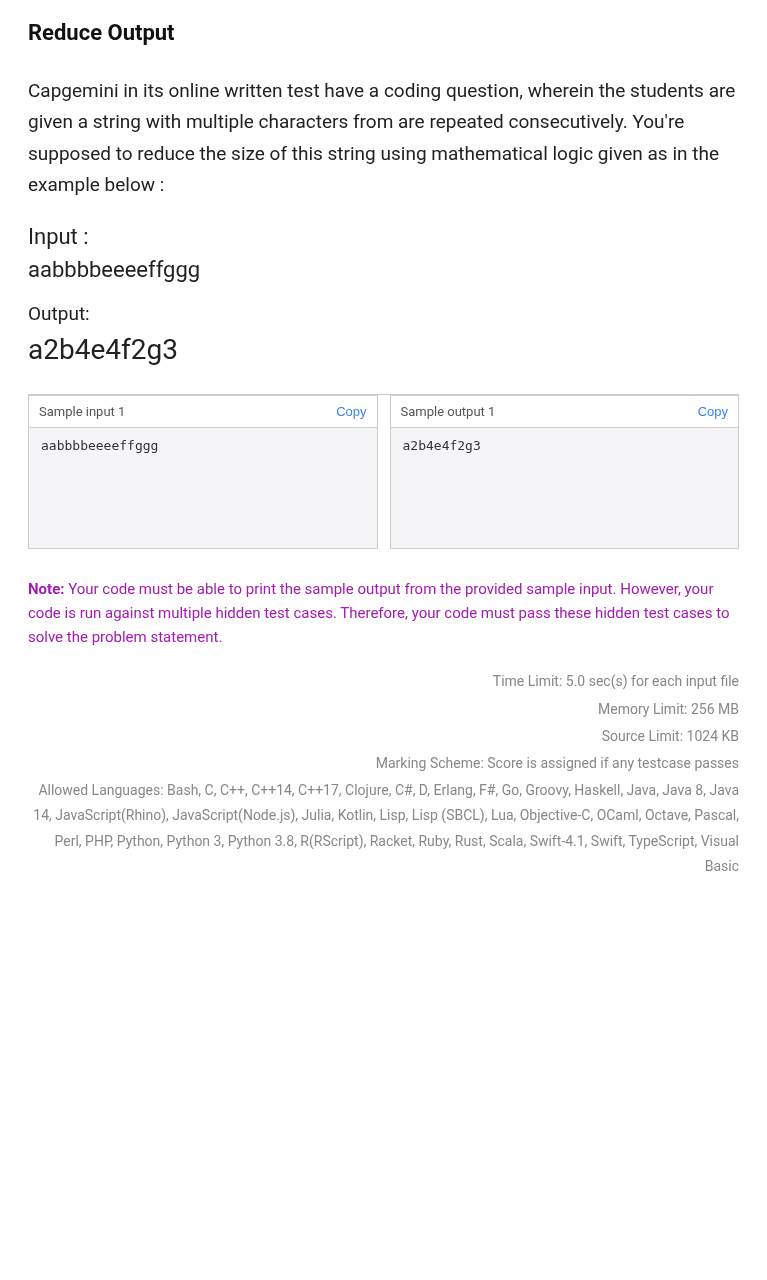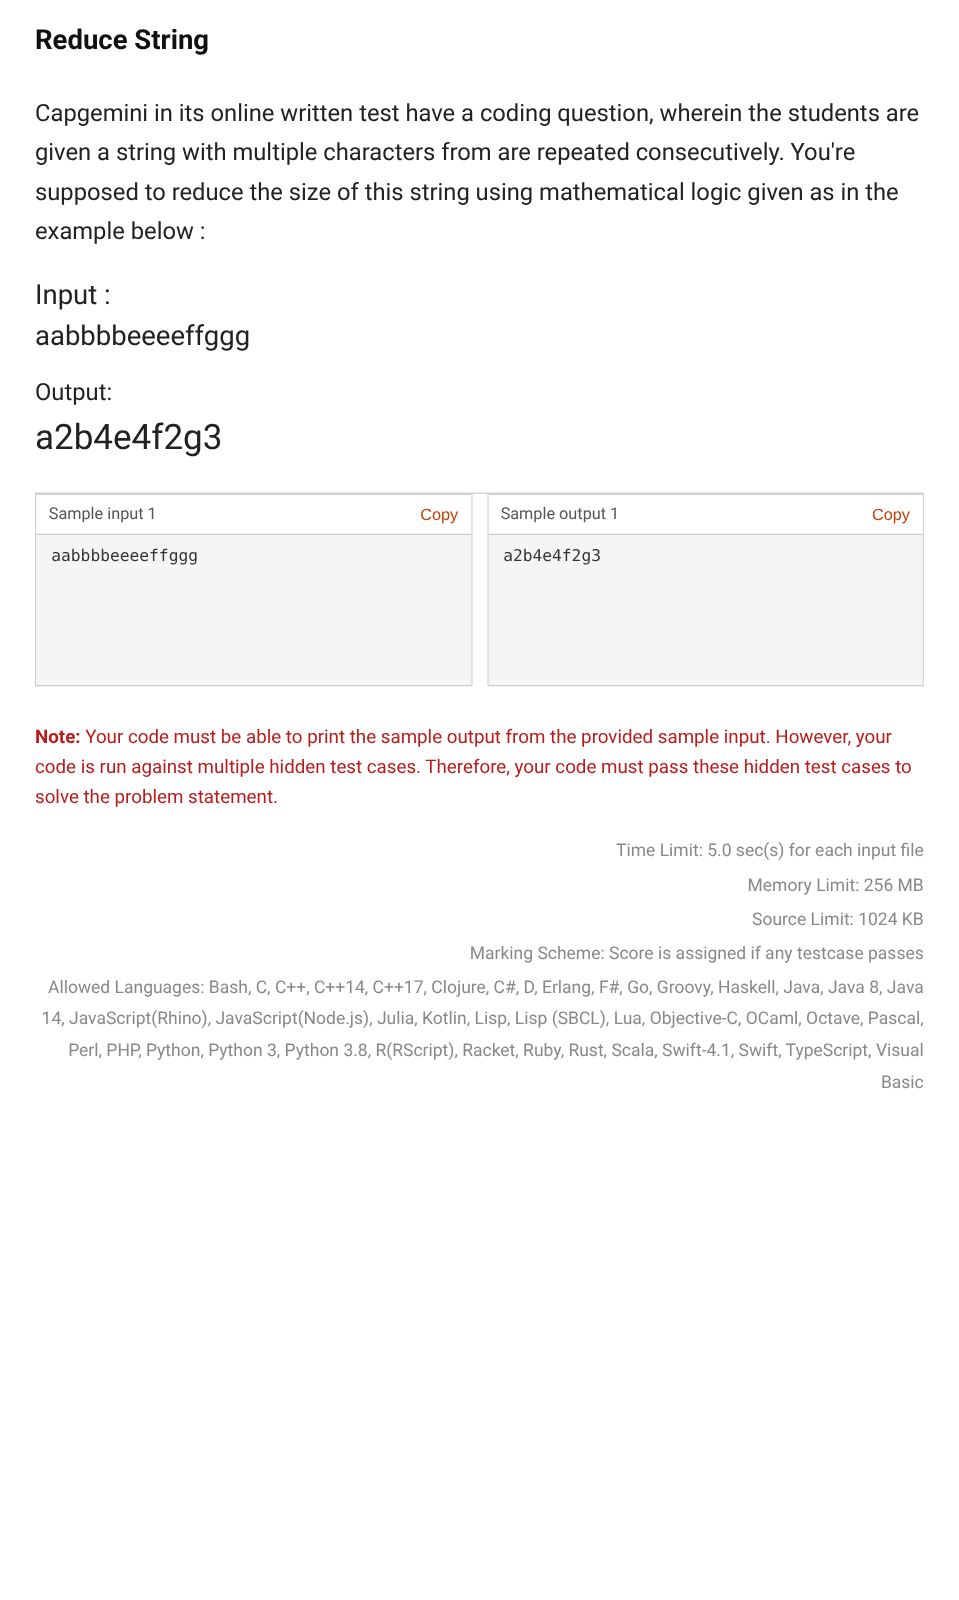--- a/index.html
+++ b/index.html
@@ -83,41 +83,41 @@
       gap: 10px;
     }
 
     .sample-header-label {
       font-size: 13px;
       color: #555555;
     }
 
     .copy-btn {
       font-size: 13px;
-      color: #c2410c;
+      color: #3b82f6;
       background: none;
       border: none;
       cursor: pointer;
       padding: 0;
     }
 
     .sample-content {
       background: #f5f5f7;
       padding: 10px 12px;
       min-height: 120px;
       font-size: 13px;
       color: #333333;
       font-family: monospace;
       vertical-align: top;
     }
 
     .note-section {
       font-size: 15px;
       line-height: 1.6;
-      color: #b91c1c;
+      color: #a21caf;
       margin-bottom: 20px;
     }
 
     .note-section strong {
       font-weight: 700;
     }
 
     .meta-section {
       font-size: 14px;
       line-height: 1.8;
@@ -125,21 +125,21 @@
     }
 
     .meta-section p {
       margin-bottom: 2px;
       text-align: right;
     }
   </style>
 </head>
 <body>
 
-<h1 class="page-title">Reduce String</h1>
+<h1 class="page-title">Reduce Output</h1>
 
 <p class="problem-description">Capgemini in its online written test have a coding question, wherein the students are given a string with multiple characters from are repeated consecutively. You're supposed to reduce the size of this string using mathematical logic given as in the example below :</p>
 
 <p class="section-label">Input :</p>
 
 <p class="code-text">aabbbbeeeeffggg</p>
 
 <p class="output-label">Output:</p>
 
 <p class="output-value">a2b4e4f2g3</p>

